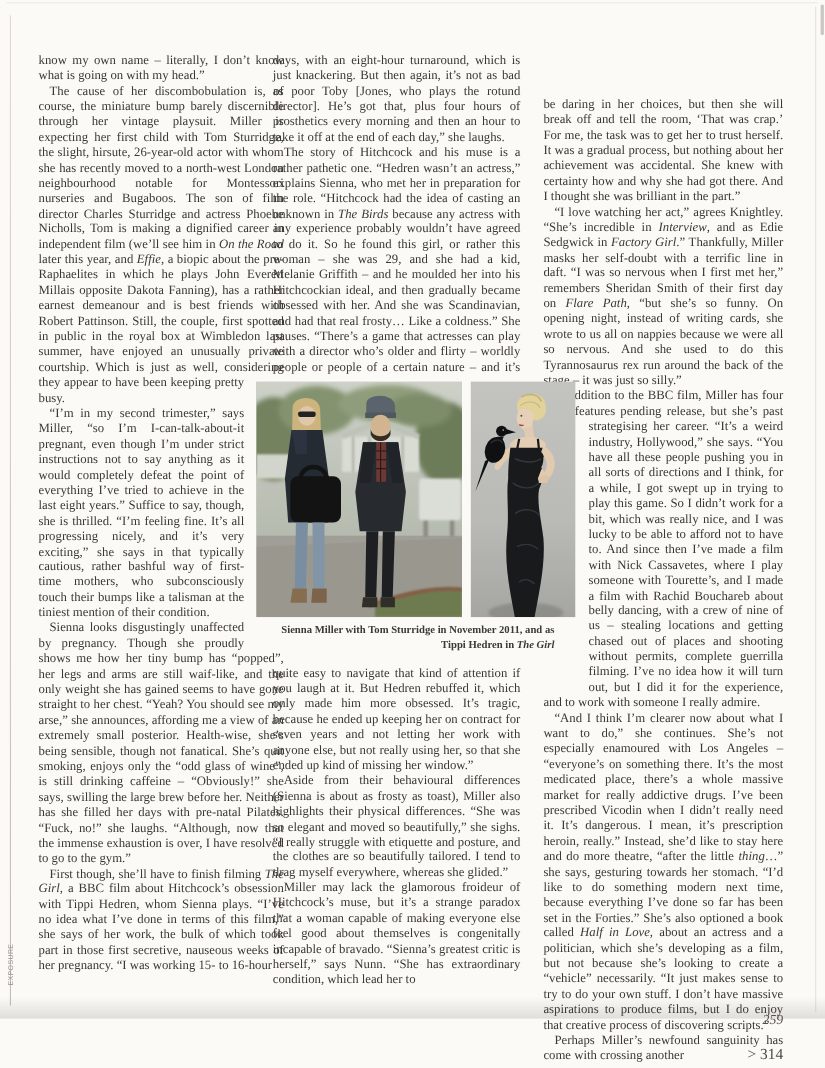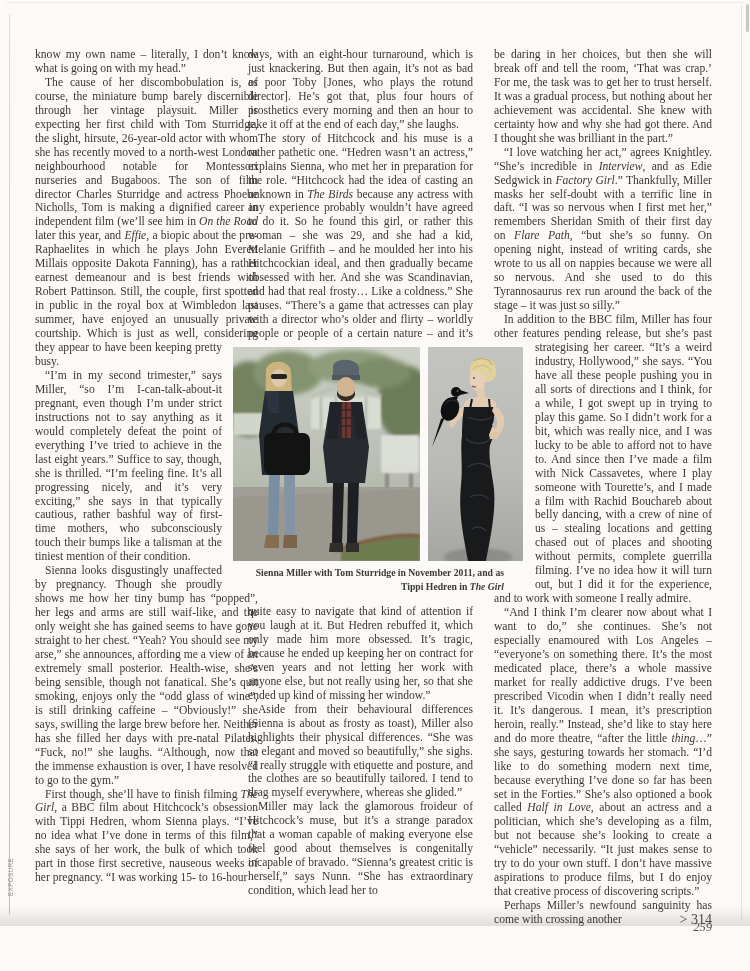--- a/index.html
+++ b/index.html
@@ -16,21 +16,21 @@
   .corner-speck{position:absolute;right:1px;top:4px;width:3px;height:28px;background:#8d897f;
                 opacity:.45;border-radius:2px;}
 
   
   .col{position:absolute;top:48px;text-align:justify;font-size:11.6px;line-height:13.95px;
        letter-spacing:0;color:#3b3833;}
   .col p{margin:0;}
   .col p.ind{text-indent:10px;}
   .col1{left:35px;width:223px;}
   .col2{left:248px;width:225px;}
-  .col3{left:494px;width:218px;}
+  .col3{left:494px;width:218px;margin-top:40px;}
 
   
   .sp{pointer-events:none;}
   .sp-col1{float:right;width:36px;height:532px;shape-outside:inset(294px 0 0 0);}
   .sp-col2{float:left;width:225px;height:557px;shape-outside:inset(295px 0 0 0);}
   .sp-col3{float:left;width:41px;height:532px;shape-outside:inset(294px 0 0 0);}
 
   .jump{float:right;font-size:14px;color:#4d4a42;}
 
   

